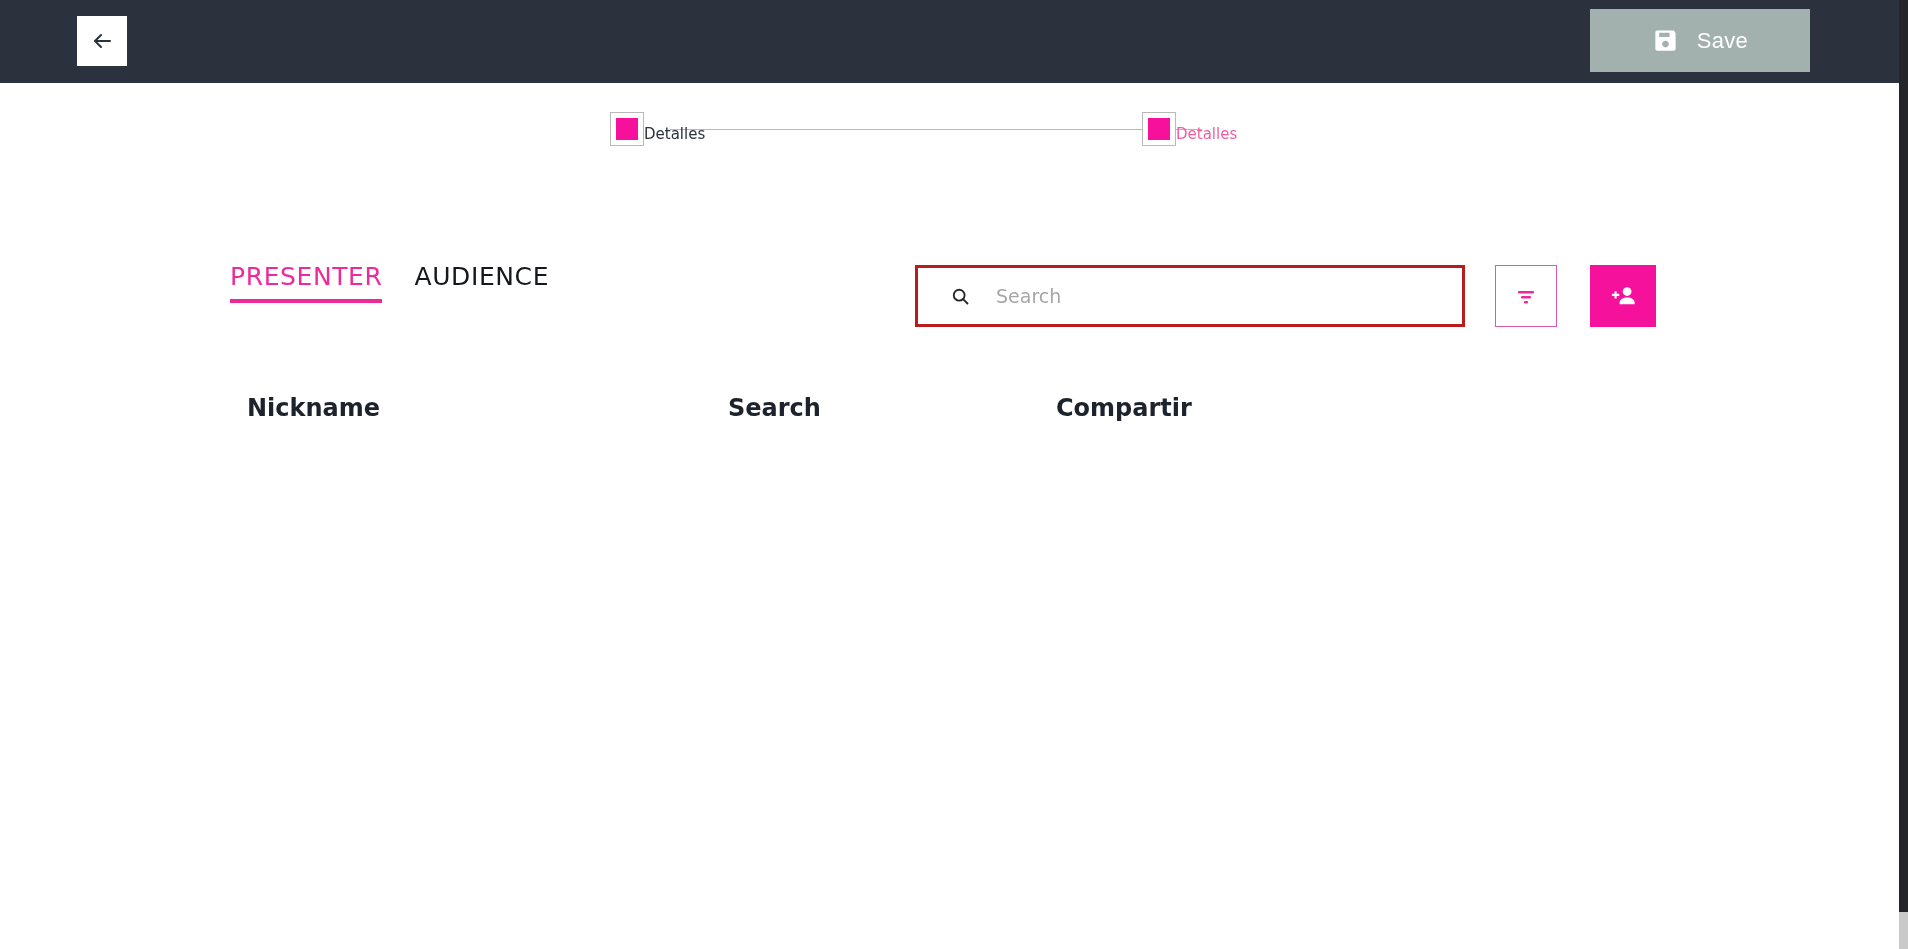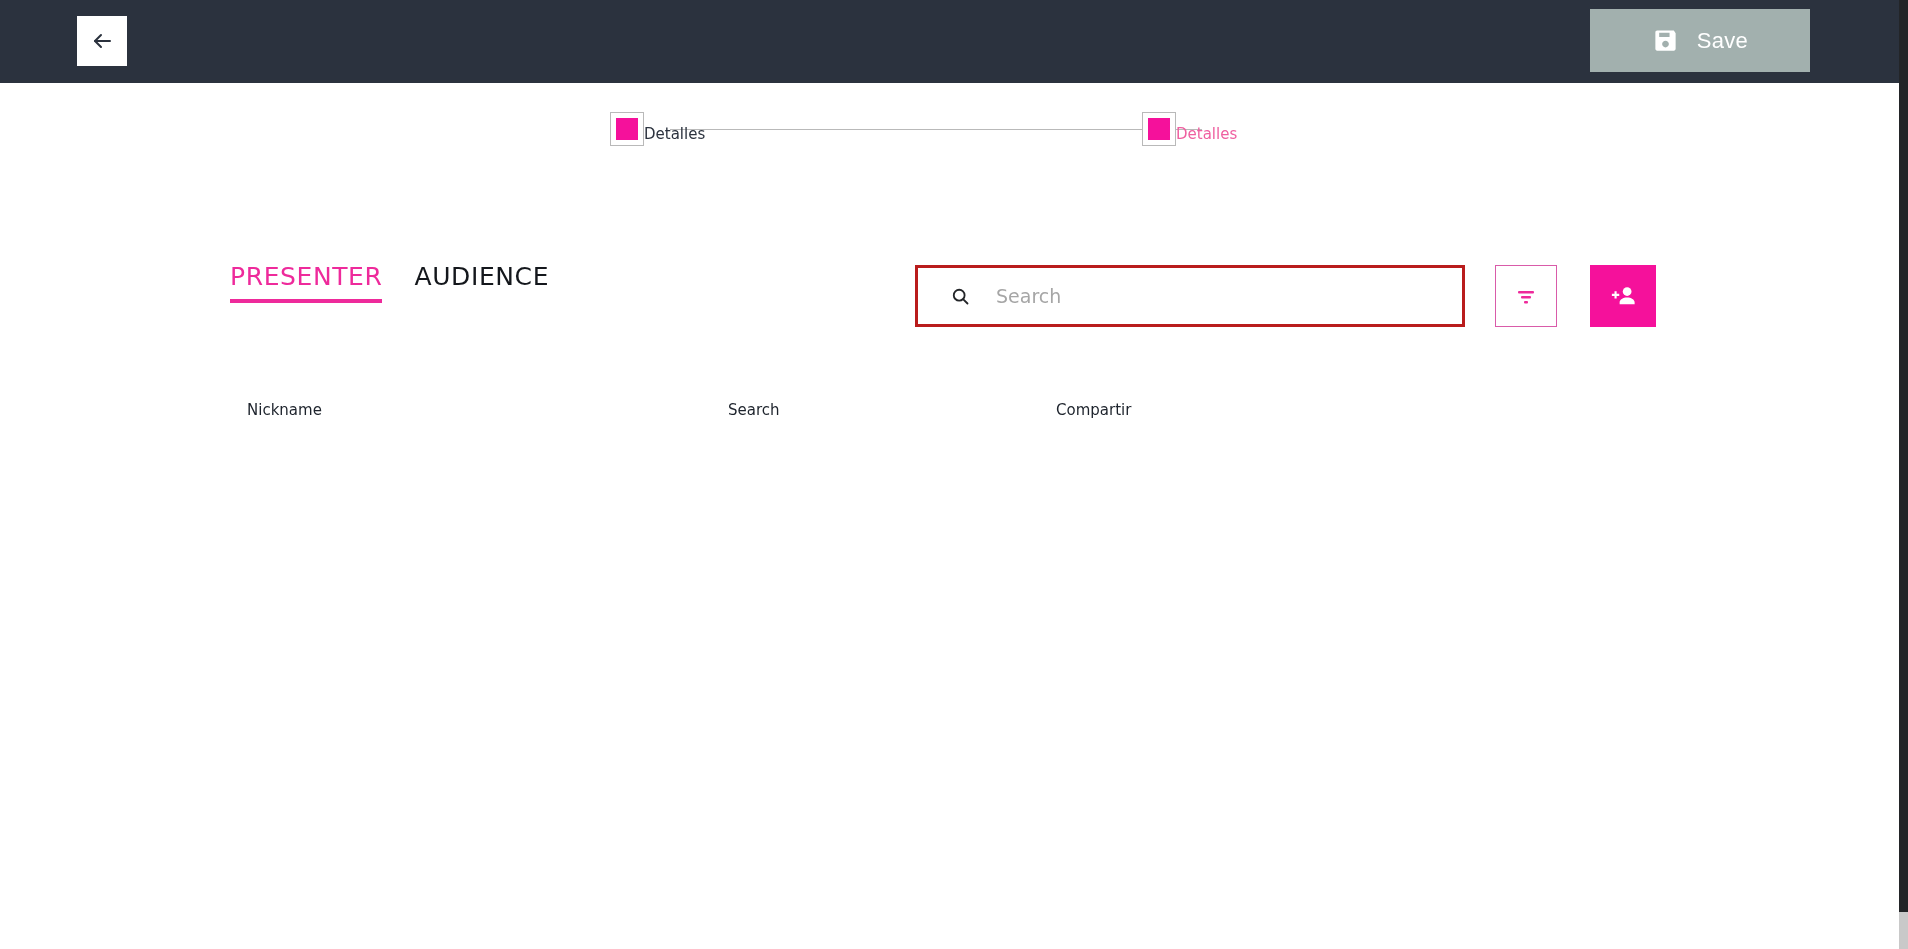--- a/index.html
+++ b/index.html
@@ -216,23 +216,23 @@
     top: 388px;
     left: 0;
     width: 1900px;
   }
   .table-header {
     position: relative;
     height: 40px;
   }
   .col-head {
     position: absolute;
-    top: 15px;
-    font-size: 15px;
-    font-weight: 400;
+    top: 8px;
+    font-size: 24px;
+    font-weight: 700;
     color: #1d232c;
     line-height: 1;
     white-space: nowrap;
   }
   .col-nickname   { left: 247px; }
   .col-email      { left: 728px; }
   .col-invitation { left: 1056px; }
 
   .table-body {
     height: 480px;

